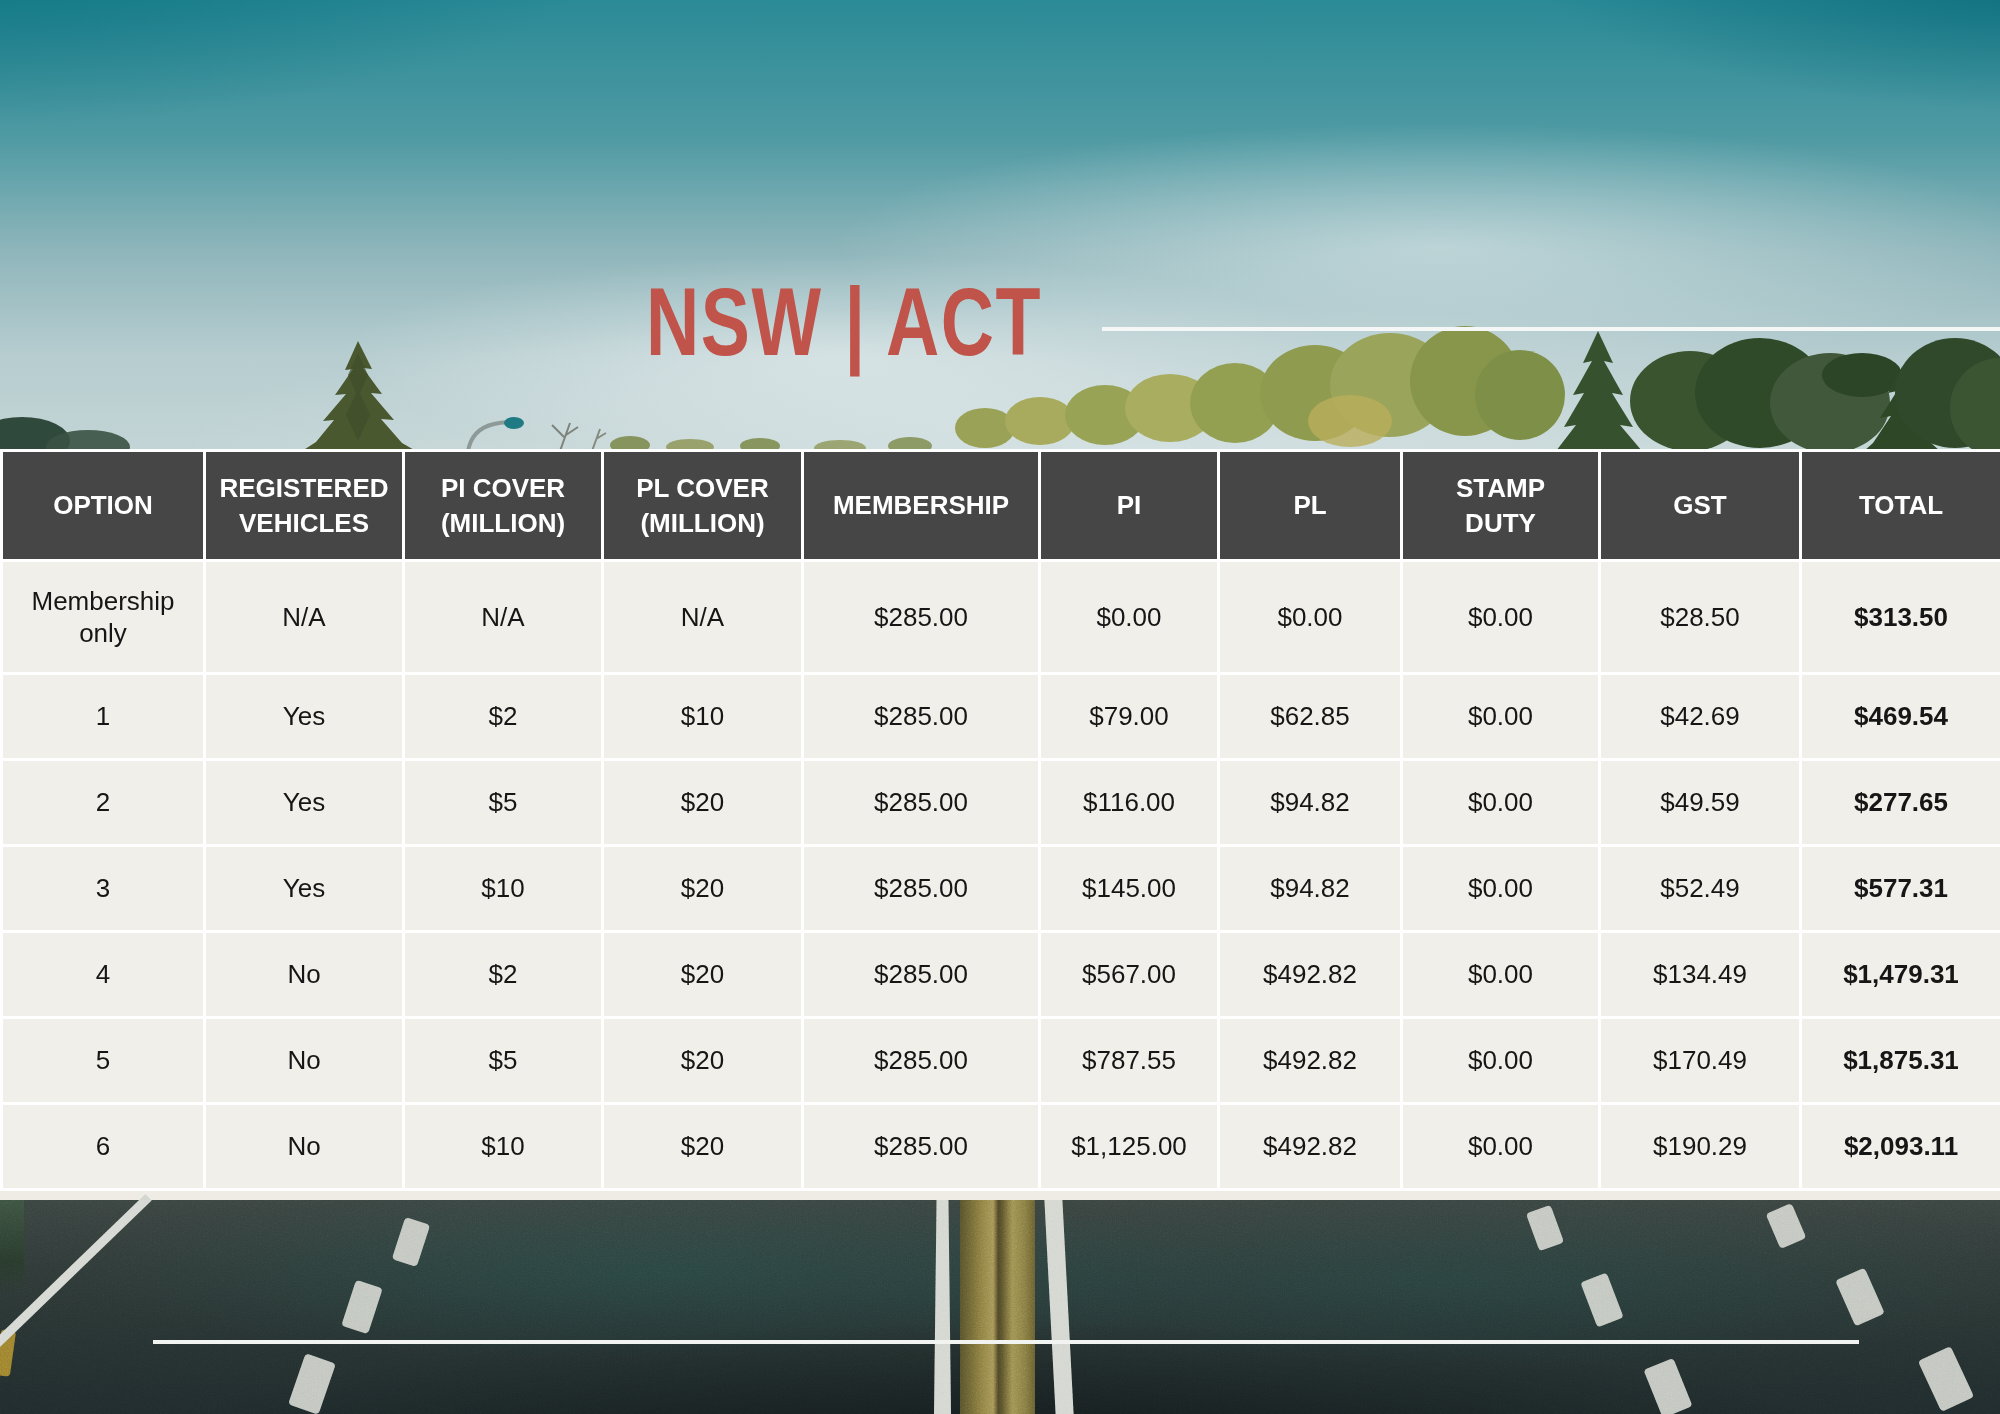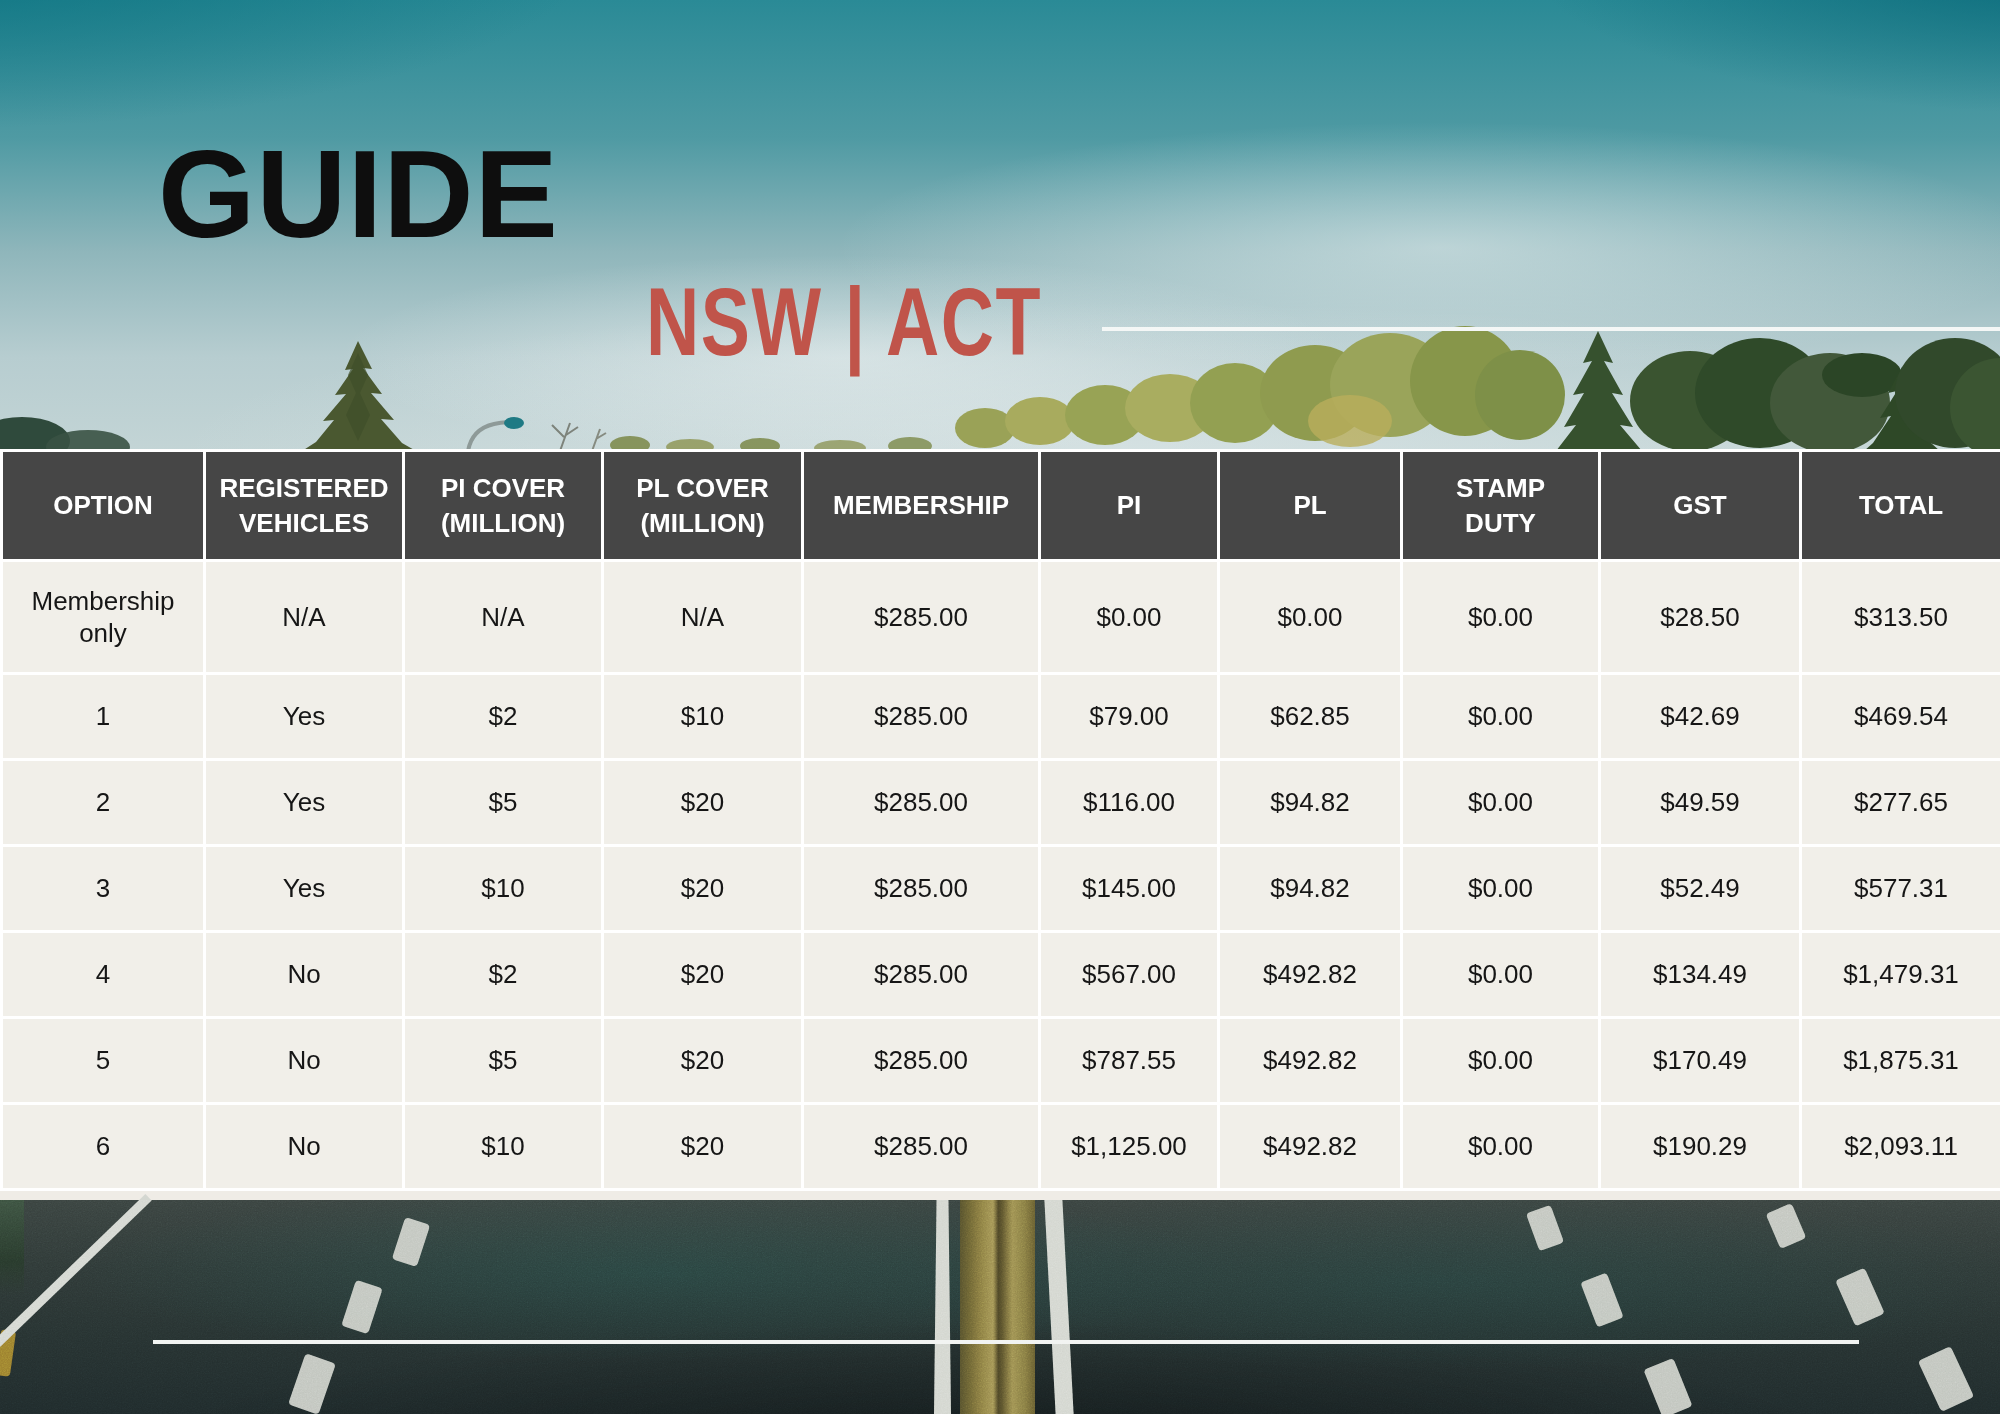--- a/index.html
+++ b/index.html
@@ -68,21 +68,21 @@
   .pricing thead tr{height:110px;margin-top:41px;}
   .pricing th{
     background:#464646;color:#ffffff;font-size:26px;font-weight:bold;
     line-height:1.32;white-space:pre-line;padding:6px 8px;
   }
   .pricing tbody tr{height:86px;}
   .pricing tbody tr.tall{height:113px;}
   .pricing td{
     background:#f1efe9;color:#161616;font-size:26px;line-height:1.25;padding:4px 8px;
   }
-  .pricing td.total{font-weight:normal;}
+  .pricing td.total{font-weight:bold;}
 </style>
 </head>
 <body>
 
 <div class="sky"></div>
 
 <svg class="treeline" viewBox="0 0 2000 128" preserveAspectRatio="none">
 
   <ellipse cx="22" cy="118" rx="48" ry="24" fill="#2f4a3c"></ellipse>
   <ellipse cx="88" cy="124" rx="42" ry="17" fill="#3a5244" opacity=".9"></ellipse>
@@ -119,21 +119,20 @@
   <ellipse cx="1690" cy="78" rx="60" ry="50" fill="#3a5430"></ellipse>
   <ellipse cx="1760" cy="70" rx="65" ry="55" fill="#2f4a29"></ellipse>
   <ellipse cx="1830" cy="80" rx="60" ry="50" fill="#42583a"></ellipse>
   <ellipse cx="1862" cy="52" rx="40" ry="22" fill="#2b4526"></ellipse>
   <path d="M1902 44 L1915 70 L1906 68 L1923 95 L1912 93 L1931 120 L1940 128 L1864 128 L1873 120 L1891 93 L1880 95 L1897 68 L1888 70 Z" fill="#2e4827"></path>
   <ellipse cx="1955" cy="70" rx="60" ry="55" fill="#31492b"></ellipse>
   <ellipse cx="2000" cy="85" rx="50" ry="50" fill="#3b5532"></ellipse>
 </svg>
 
 <div class="title">
-  <div>GUIDE</div>
 </div>
 <div class="region">NSW | ACT</div>
 <div class="divider-top"></div>
 
 <div class="road">
   <div class="edge-green"></div>
   <div class="edge-yellow"></div>
 
   <div class="mark left-solid"></div>
 

